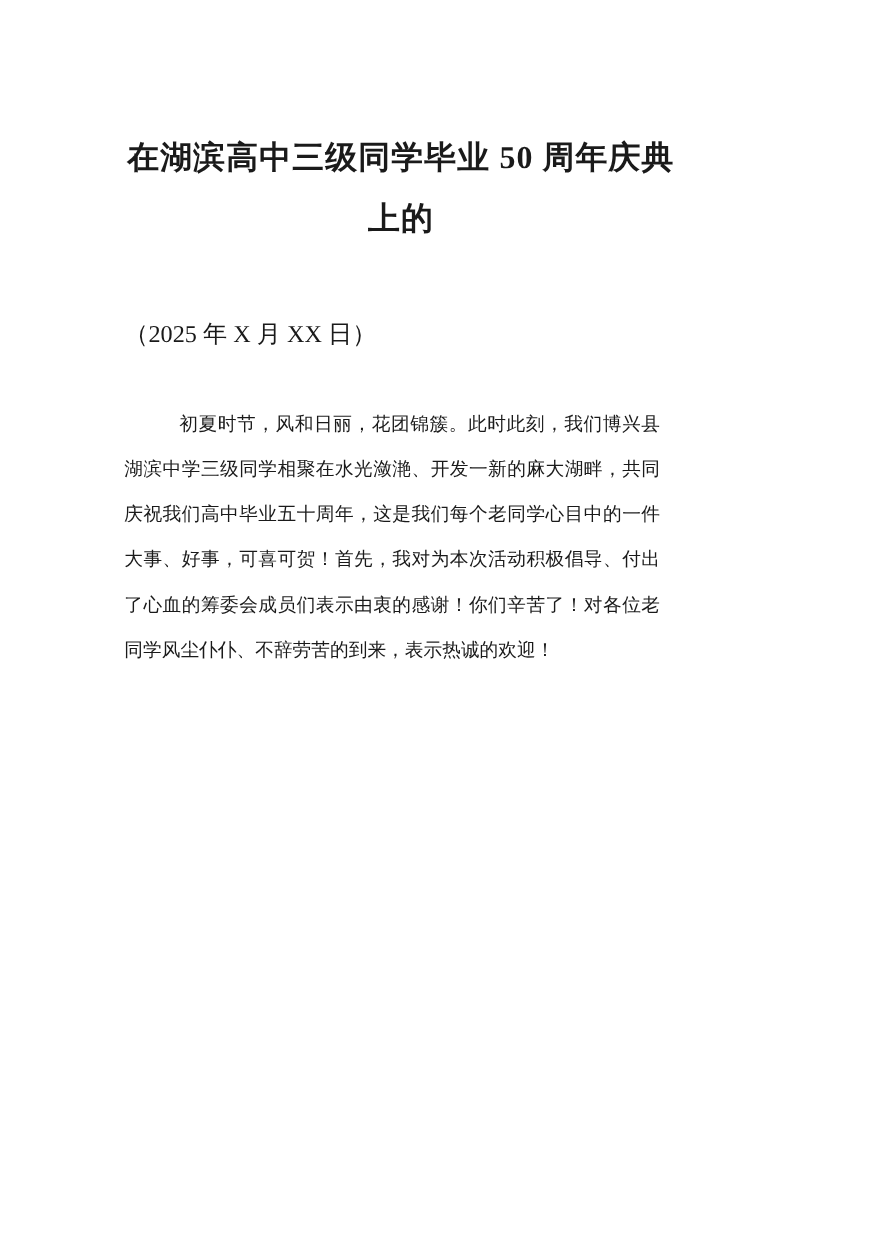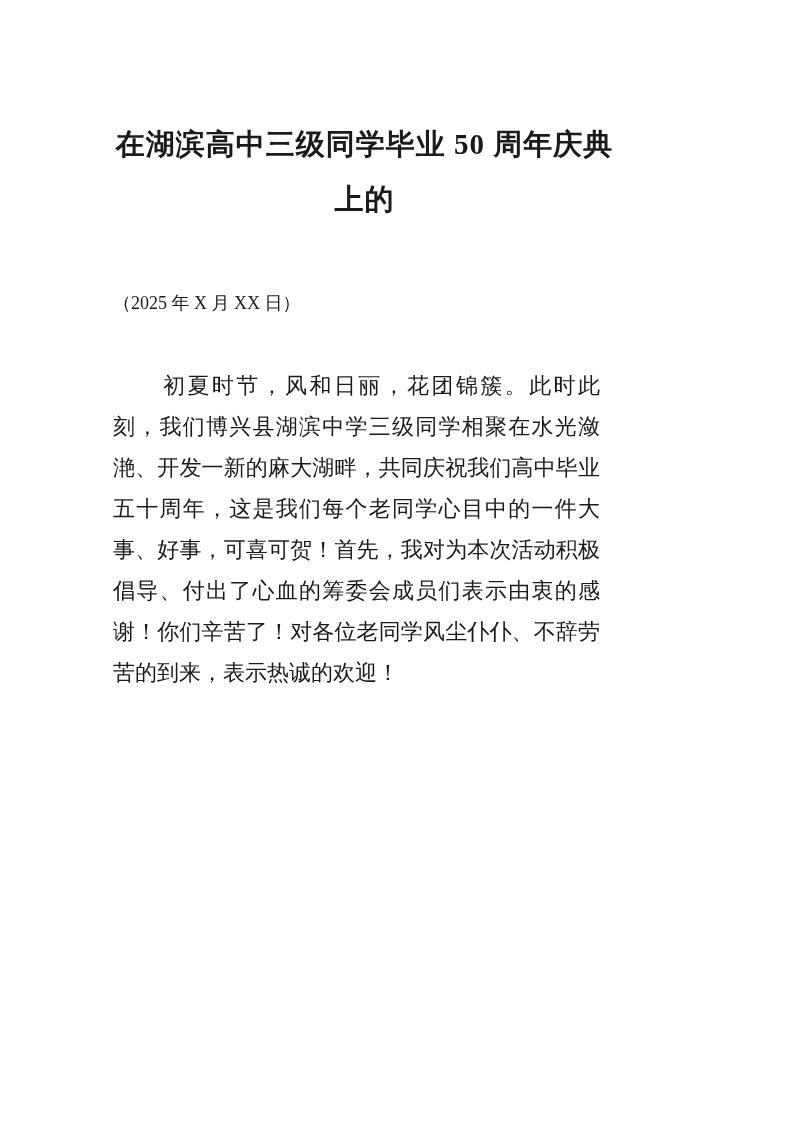--- a/index.html
+++ b/index.html
@@ -24,32 +24,32 @@
     font-weight: 700;
     line-height: 55px;
     text-align: center;
     letter-spacing: 1px;
   }
   .doc-title .title-line {
     display: block;
   }
   .date-line {
     margin: 56px 0 0 0;
-    font-size: 18px;
+    font-size: 22px;
     line-height: 41px;
   }
   .salutation {
     margin: 41px 0 0 0;
     font-size: 22px;
     line-height: 41px;
     text-indent: 50px;
   }
   .body-para {
     margin: 41px 16px 0 0;
-    font-size: 22px;
+    font-size: 17px;
     line-height: 41px;
     text-indent: 50px;
     text-align: justify;
   }
 </style>
 </head>
 <body>
 
 <div class="page">
 

